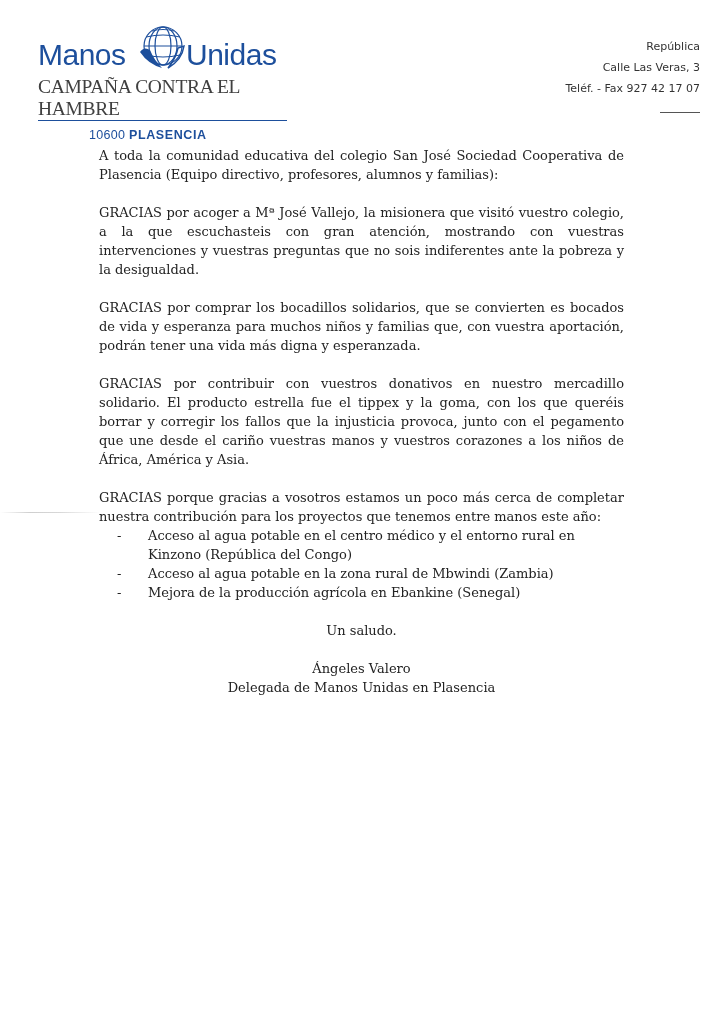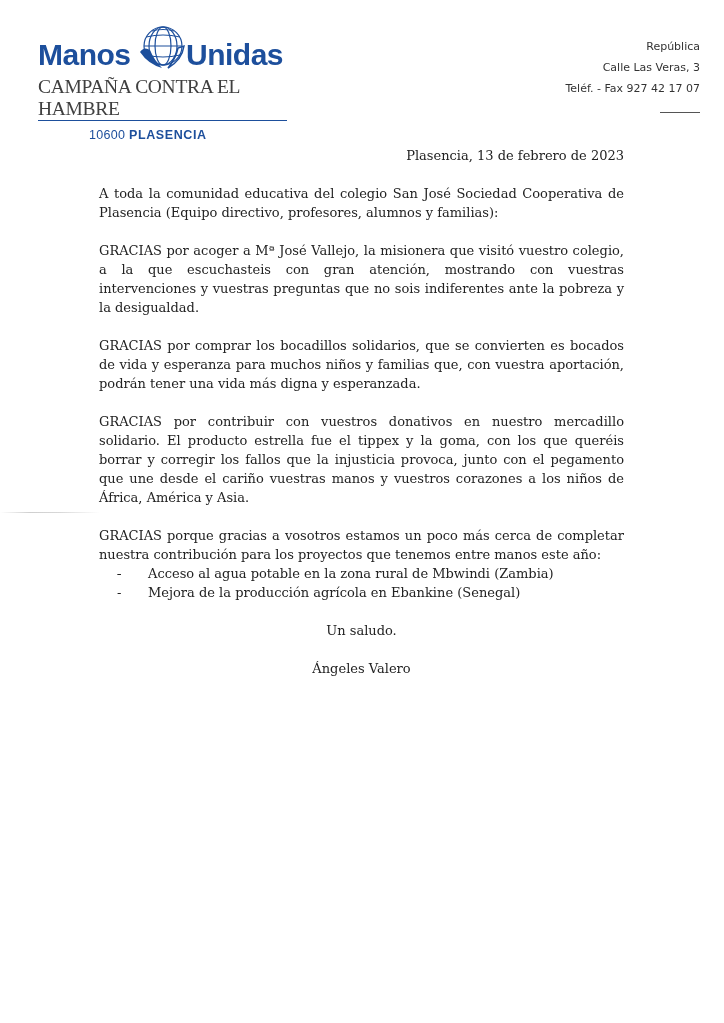--- a/index.html
+++ b/index.html
@@ -3,21 +3,21 @@
   <meta charset="utf-8">
   <style>
     html, body { margin: 0; padding: 0; }
     body {
       width: 724px; height: 1023px; background: #ffffff; position: relative; overflow: hidden;
       font-family: "DejaVu Serif", "Liberation Serif", serif; color: #1c1c1c;
     }
     .logo { position: absolute; left: 38px; top: 24px; width: 260px; }
     .logo-top { position: relative; height: 52px; }
     .logo-manos, .logo-unidas {
-      position: absolute; top: 16px; font-family: "Liberation Sans", sans-serif; font-weight: bold;
+      position: absolute; top: 16px; font-family: "Liberation Sans", sans-serif; font-weight: normal;
       font-size: 30px; color: #1d4f9c; letter-spacing: -0.5px; line-height: 30px;
     }
     .logo-manos { left: 0; }
     .logo-unidas { left: 148px; }
     .globe { position: absolute; left: 96px; top: 0; width: 54px; height: 50px; }
     .logo-campaign {
       font-family: "Liberation Serif", serif; font-size: 19.5px; color: #404040; letter-spacing: -0.3px;
       border-bottom: 1.5px solid #1d4f9c; padding-bottom: 0; line-height: 22px; width: 249px;
     }
     .logo-city { font-family: "Liberation Sans", sans-serif; font-size: 12.5px; color: #1d4f9c; margin-top: 7px; padding-left: 51px; letter-spacing: 0.3px; }
@@ -71,28 +71,28 @@
 <div class="address">
   <div>República</div>
   <div>Calle Las Veras, 3</div>
   <div>Teléf. - Fax 927 42 17 07</div>
   <div><span class="underline"></span></div>
 </div>
 
 <div class="scan-mark"></div>
 
 <div class="content">
-  <div class="date">Plasencia, 13 de febrero de 2023</div>
   <p>A toda la comunidad educativa del colegio San José Sociedad Cooperativa de Plasencia (Equipo directivo, profesores, alumnos y familias):</p>
   <p>GRACIAS por acoger a Mª José Vallejo, la misionera que visitó vuestro colegio, a la que escuchasteis con gran atención, mostrando con vuestras intervenciones y vuestras preguntas que no sois indiferentes ante la pobreza y la desigualdad.</p>
   <p>GRACIAS por comprar los bocadillos solidarios, que se convierten es bocados de vida y esperanza para muchos niños y familias que, con vuestra aportación, podrán tener una vida más digna y esperanzada.</p>
   <p>GRACIAS por contribuir con vuestros donativos en nuestro mercadillo solidario. El producto estrella fue el tippex y la goma, con los que queréis borrar y corregir los fallos que la injusticia provoca, junto con el pegamento que une desde el cariño vuestras manos y vuestros corazones a los niños de África, América y Asia.</p>
   <p style="margin-bottom:0">GRACIAS porque gracias a vosotros estamos un poco más cerca de completar nuestra contribución para los proyectos que tenemos entre manos este año:</p>
   <ul class="projects">
-    <li><span class="dash">-</span></li>
+    <li><span class="dash">-</span><span>Acceso al agua potable en el centro médico y el entorno rural en Kinzono (República del Congo)</span></li>
     <li><span class="dash">-</span><span>Acceso al agua potable en la zona rural de Mbwindi (Zambia)</span></li>
     <li><span class="dash">-</span><span>Mejora de la producción agrícola en Ebankine (Senegal)</span></li>
   </ul>
   <p class="closing">Un saludo.</p>
   <div class="sig">
     <div>Ángeles Valero</div>
+    <div>Delegada de Manos Unidas en Plasencia</div>
   </div>
 </div>
 
 </body></html>

